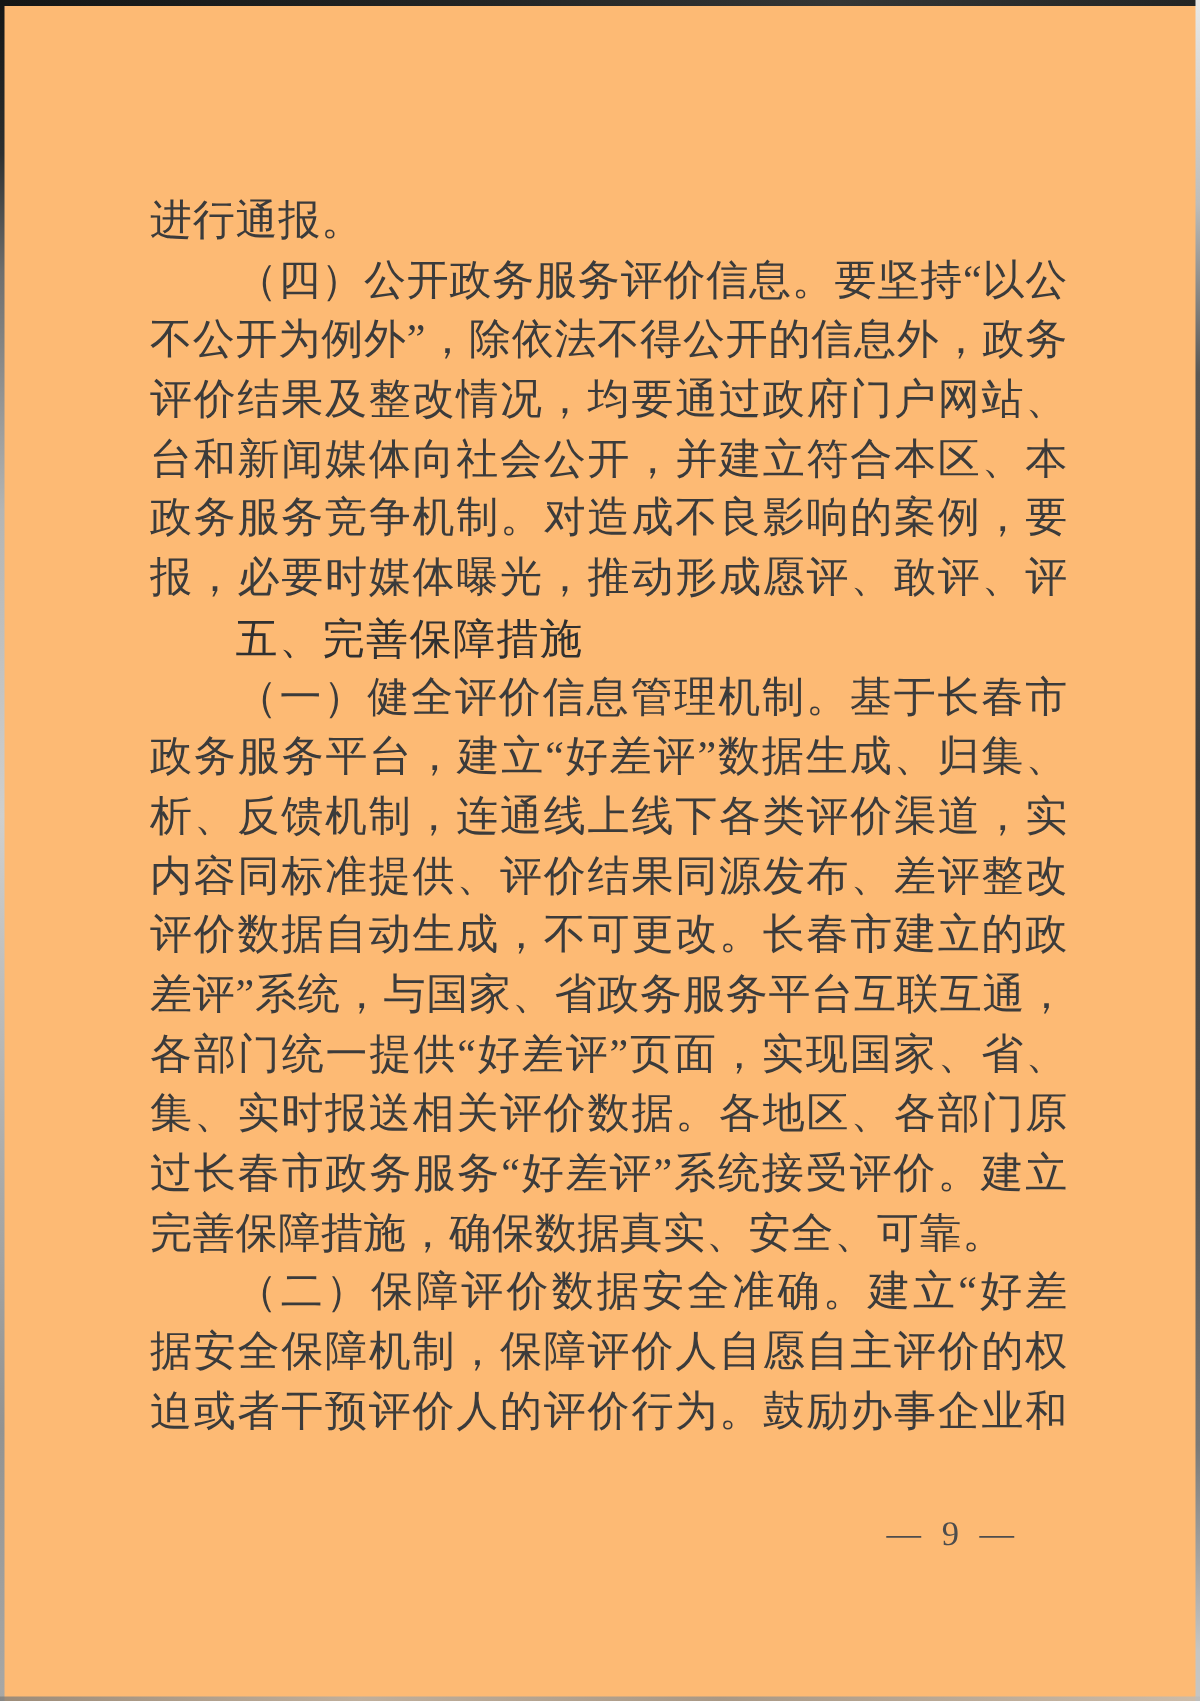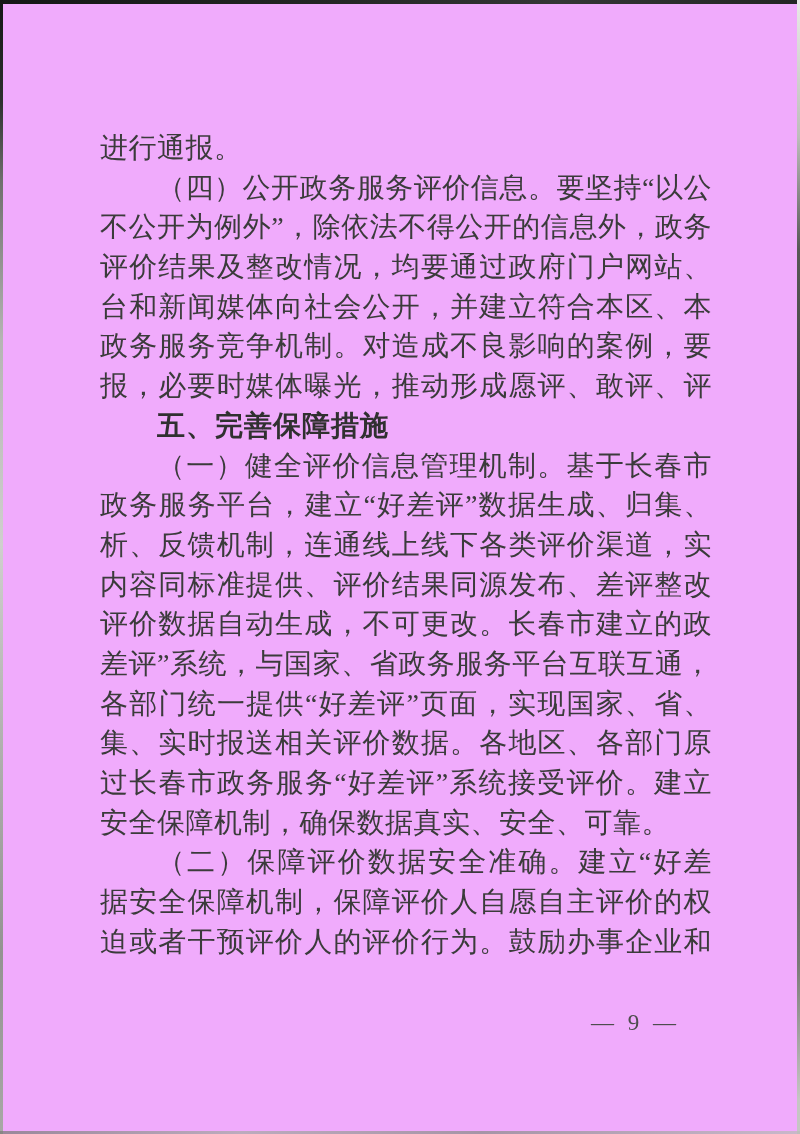--- a/index.html
+++ b/index.html
@@ -5,21 +5,21 @@
   html, body {
     margin: 0;
     padding: 0;
     background: #e8e8e6;
   }
   .page {
     position: relative;
     width: 800px;
     height: 1134px;
     margin: 0 auto;
-    background: #f0abfc;
+    background: #fdba74;
     overflow: hidden;
     font-family: "Liberation Serif", "DejaVu Serif", serif;
   }
   
   .edge-top {
     position: absolute; top: 0; left: 0; right: 0; height: 4px;
     background: linear-gradient(to right, #151716, #232524 40%, #343635 70%, #232524);
   }
   .edge-left {
     position: absolute; top: 0; bottom: 0; left: 0; width: 3px;
@@ -57,21 +57,21 @@
   }
   .line.no-just {
     text-align: left;
     text-align-last: left;
   }
   .line.indent {
     text-indent: 57px;
   }
   .line.heading {
     font-family: "Liberation Sans", "DejaVu Sans", sans-serif;
-    font-weight: 700;
+    font-weight: 400;
     color: #303030;
     letter-spacing: 1px;
   }
   .page-num {
     position: absolute;
     top: 1010px;
     right: 120px;
     font-size: 23px;
     color: #4d4d4d;
     letter-spacing: 4px;
@@ -99,20 +99,20 @@
       <div class="line indent heading no-just">五、完善保障措施</div>
       <div class="line indent">（一）健全评价信息管理机制。基于长春市一体化在线</div>
       <div class="line">政务服务平台，建立“好差评”数据生成、归集、传输、分</div>
       <div class="line">析、反馈机制，连通线上线下各类评价渠道，实现“好差评”</div>
       <div class="line">内容同标准提供、评价结果同源发布、差评整改在线反馈、</div>
       <div class="line">评价数据自动生成，不可更改。长春市建立的政务服务“好</div>
       <div class="line">差评”系统，与国家、省政务服务平台互联互通，为各地区、</div>
       <div class="line">各部门统一提供“好差评”页面，实现国家、省、市完整采</div>
       <div class="line">集、实时报送相关评价数据。各地区、各部门原则上应当通</div>
       <div class="line">过长春市政务服务“好差评”系统接受评价。建立评价数据</div>
-      <div class="line no-just">安全保障机制，确保数据真实、安全、可靠。</div>
+      <div class="line no-just">完善保障措施，确保数据真实、安全、可靠。</div>
       <div class="line indent">（二）保障评价数据安全准确。建立“好差评”评价数</div>
       <div class="line">据安全保障机制，保障评价人自愿自主评价的权利，不得强</div>
       <div class="line">迫或者干预评价人的评价行为。鼓励办事企业和群众实名评</div>
     </div>
 
   <div class="page-num">— 9 —</div>
 </div>
 
 </body></html>

